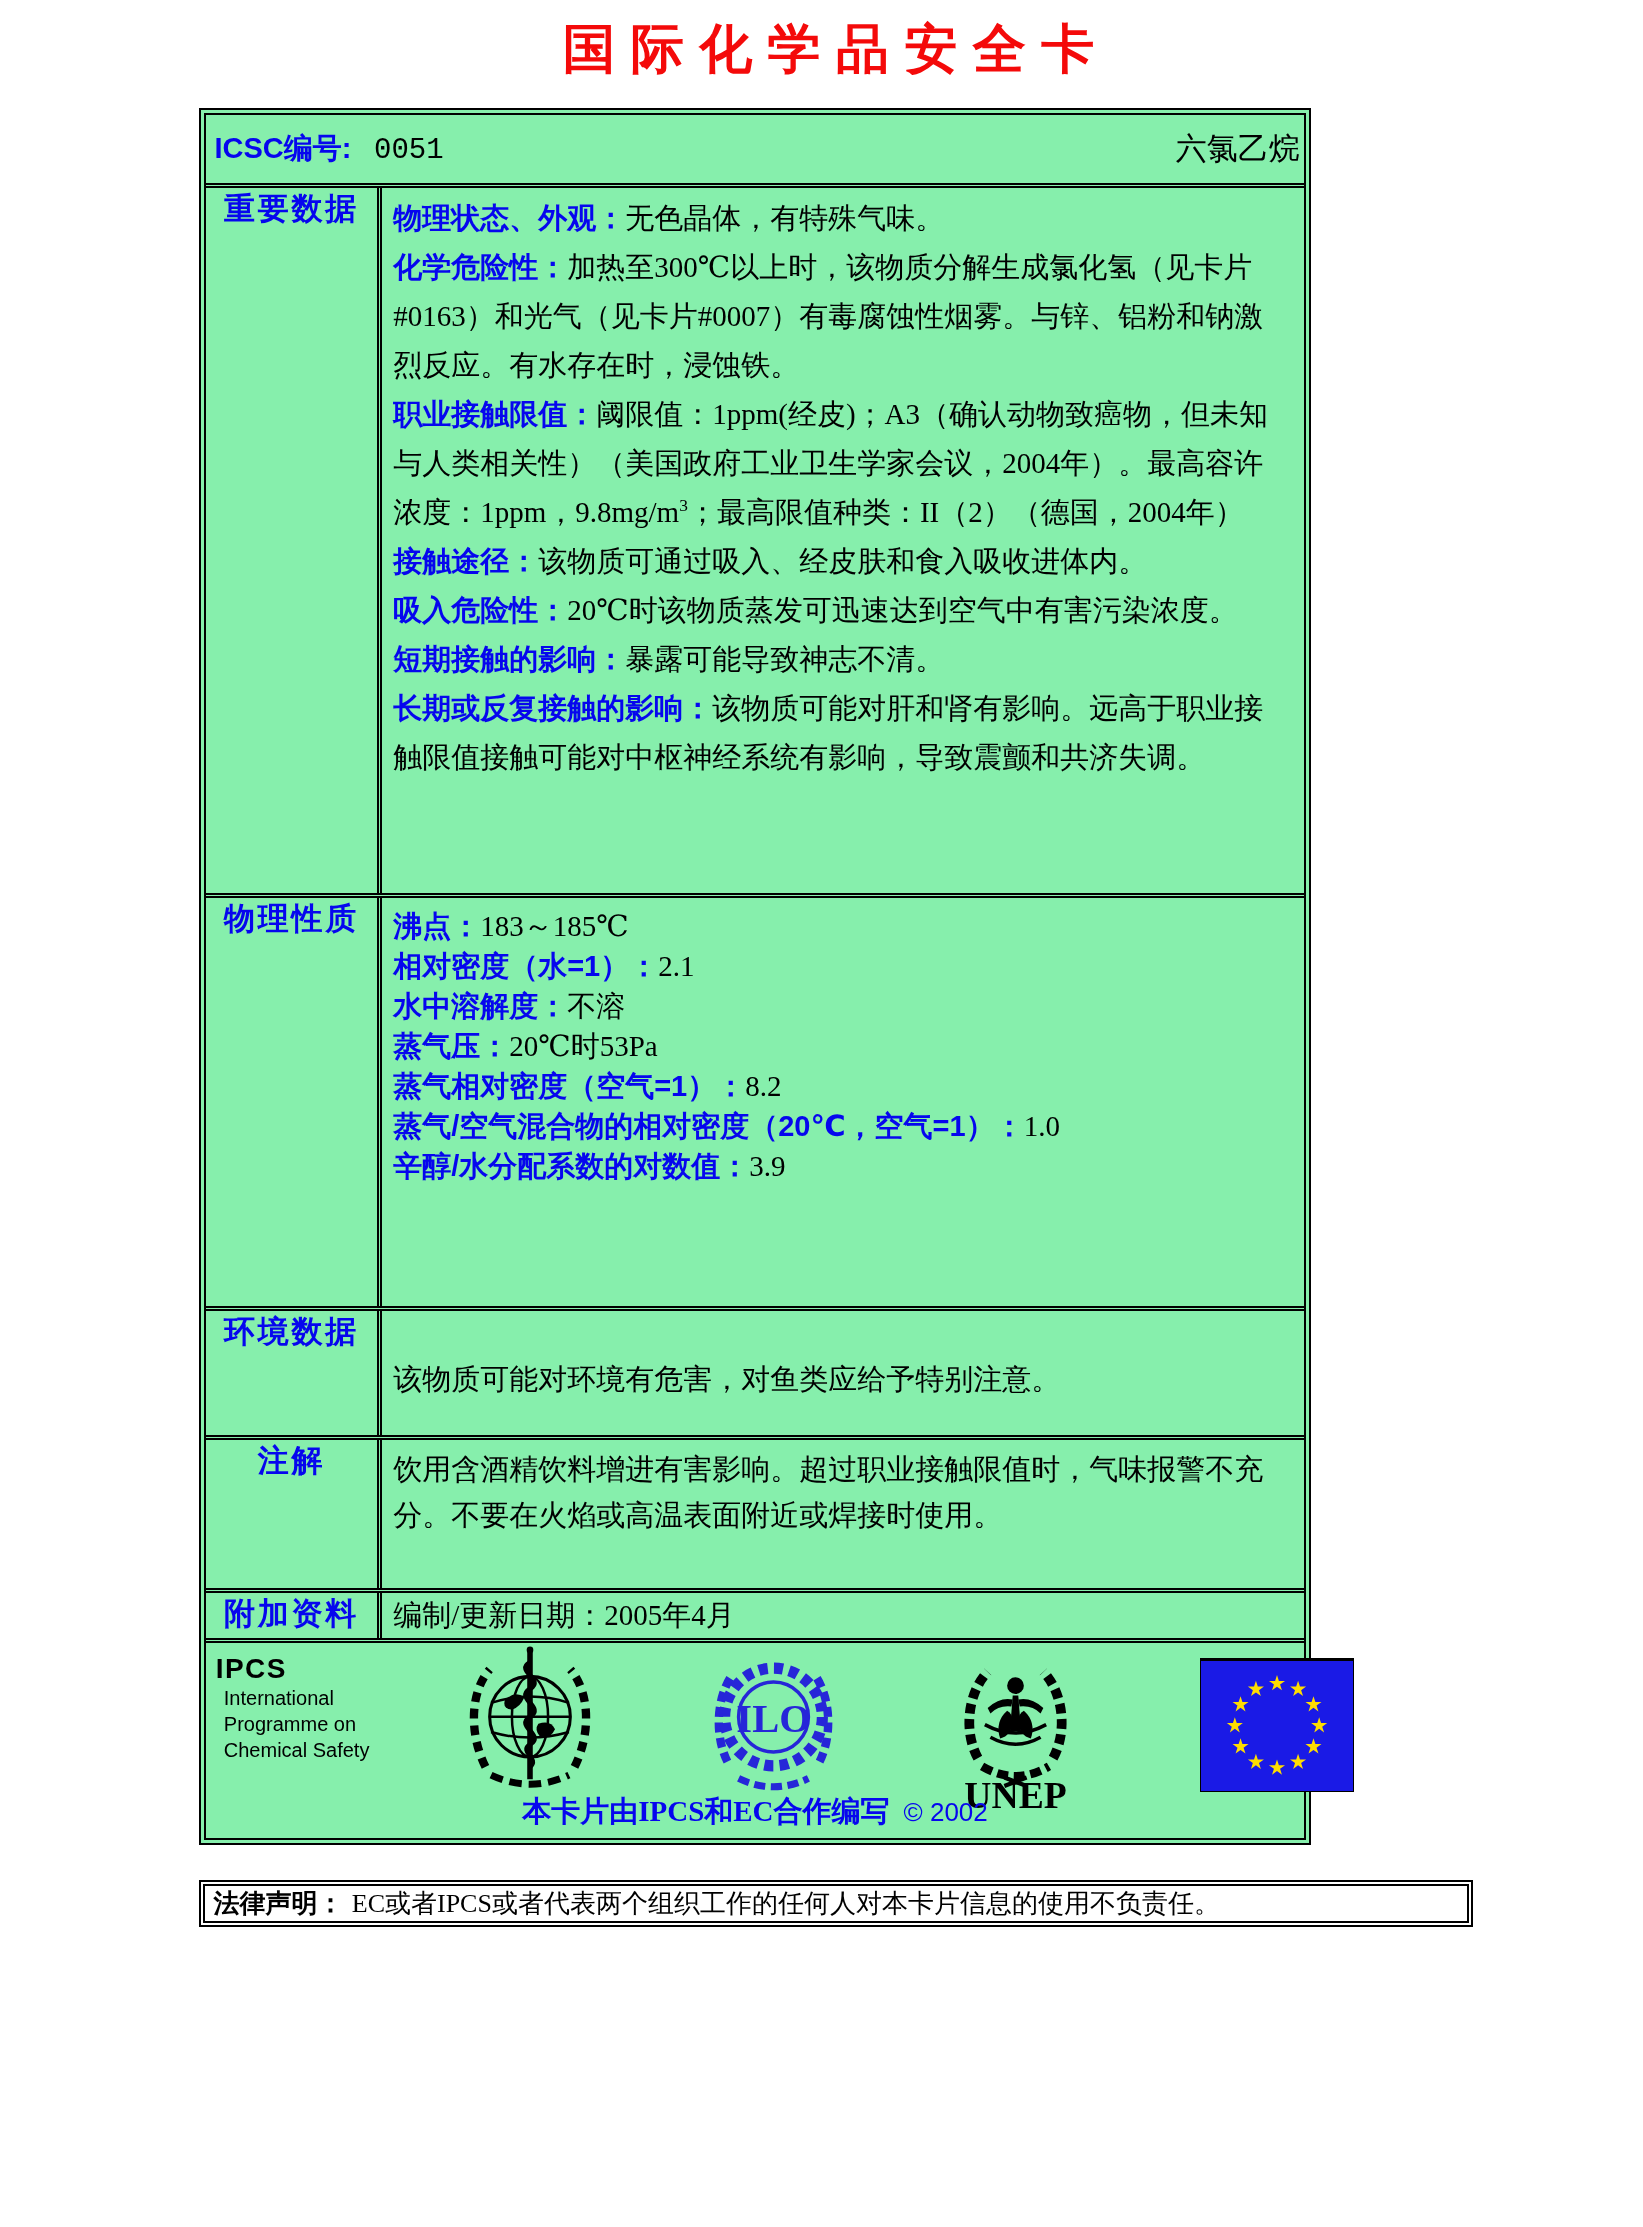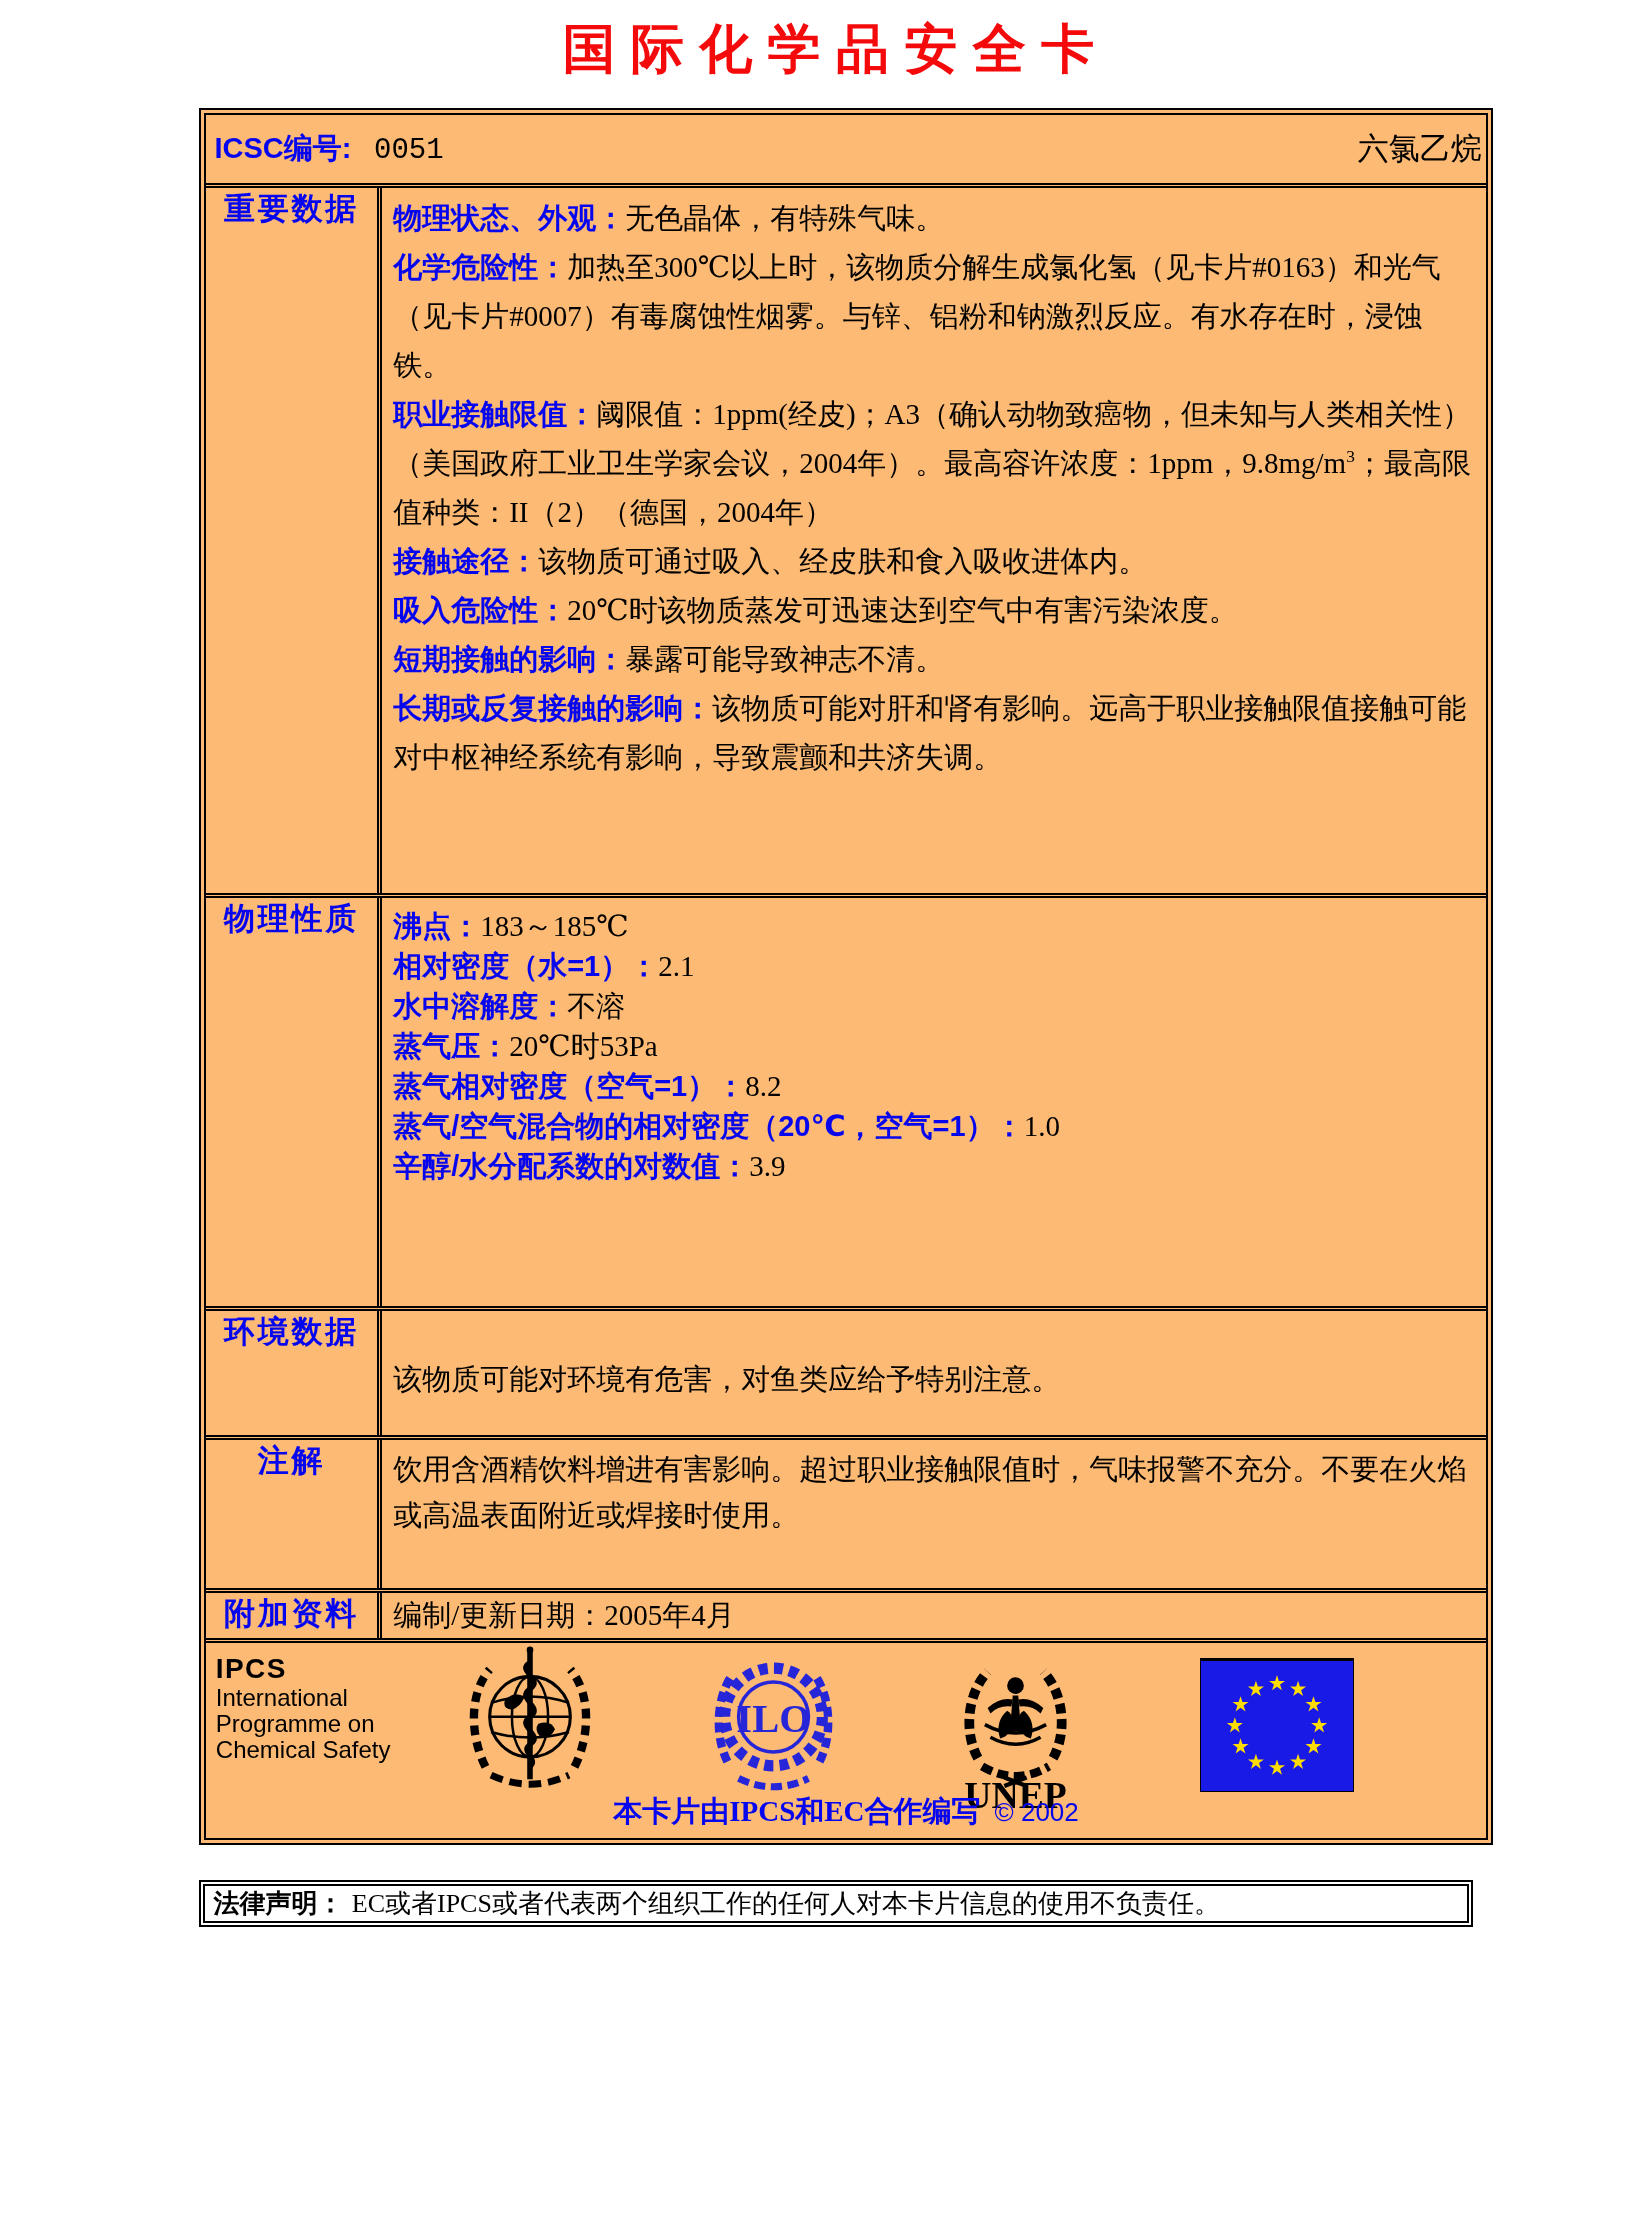--- a/index.html
+++ b/index.html
@@ -20,23 +20,23 @@
     font-family:"Liberation Sans","DejaVu Sans",sans-serif;
     font-weight:bold;
     font-size:53px;
     letter-spacing:15.4px;
     color:var(--title-red,#f40a0a);
     white-space:nowrap;
   }
 
   
   .card {
-    position:absolute; left:199px; top:108px; width:1294px;
+    position:absolute; left:199px; top:108px; width:1112px;
     border:7.7px double #000;
-    background:#fdba74;
+    background:#86efac;
   }
   .row { position:relative; width:100%; }
   .row + .row { border-top:5.6px double #000; }
 
   .row-header {
     height:68px;
     display:flex; align-items:center; justify-content:space-between;
     padding:0 4.2px 0 8.4px;
     font-size:29px;
   }
@@ -82,21 +82,21 @@
     font-weight:bold;
   }
   sup.seg-sup { font-size:0.6em; line-height:0; }
 
   
   .row-footer { height:200px; }
   .logo-strip { position:absolute; left:0; top:0; right:0; height:162px; }
   .ipcs-block { position:absolute; left:9.8px; top:9.8px; width:230px;
     font-family:"Liberation Sans","DejaVu Sans",sans-serif; }
   .ipcs-acro { font-size:28px; font-weight:bold; letter-spacing:1.4px; }
-  .ipcs-line { font-size:24px; line-height:26px; }
+  .ipcs-line { font-size:20px; line-height:26px;margin-left:8px; }
   .logo { position:absolute; color:#000; }
   .who-logo  { left:260px;  top:1.4px;  width:128px; height:158px; }
   .ilo-logo  { left:504px;  top:7px; width:127px; height:148px; color:var(--ilo-blue,#2626d8); }
   .unep-logo { left:751px; top:5.6px;  width:117px; height:168px; }
   .eu-flag {
     position:absolute; left:994px; top:15.4px; width:154px; height:134px;
     background:var(--eu-blue,#1a1ae6);
     border:1.4px solid #000; border-top-width:3.5px;
   }
   .eu-flag svg { width:100%; height:100%; color:var(--star-yellow,#ffdd00); }

